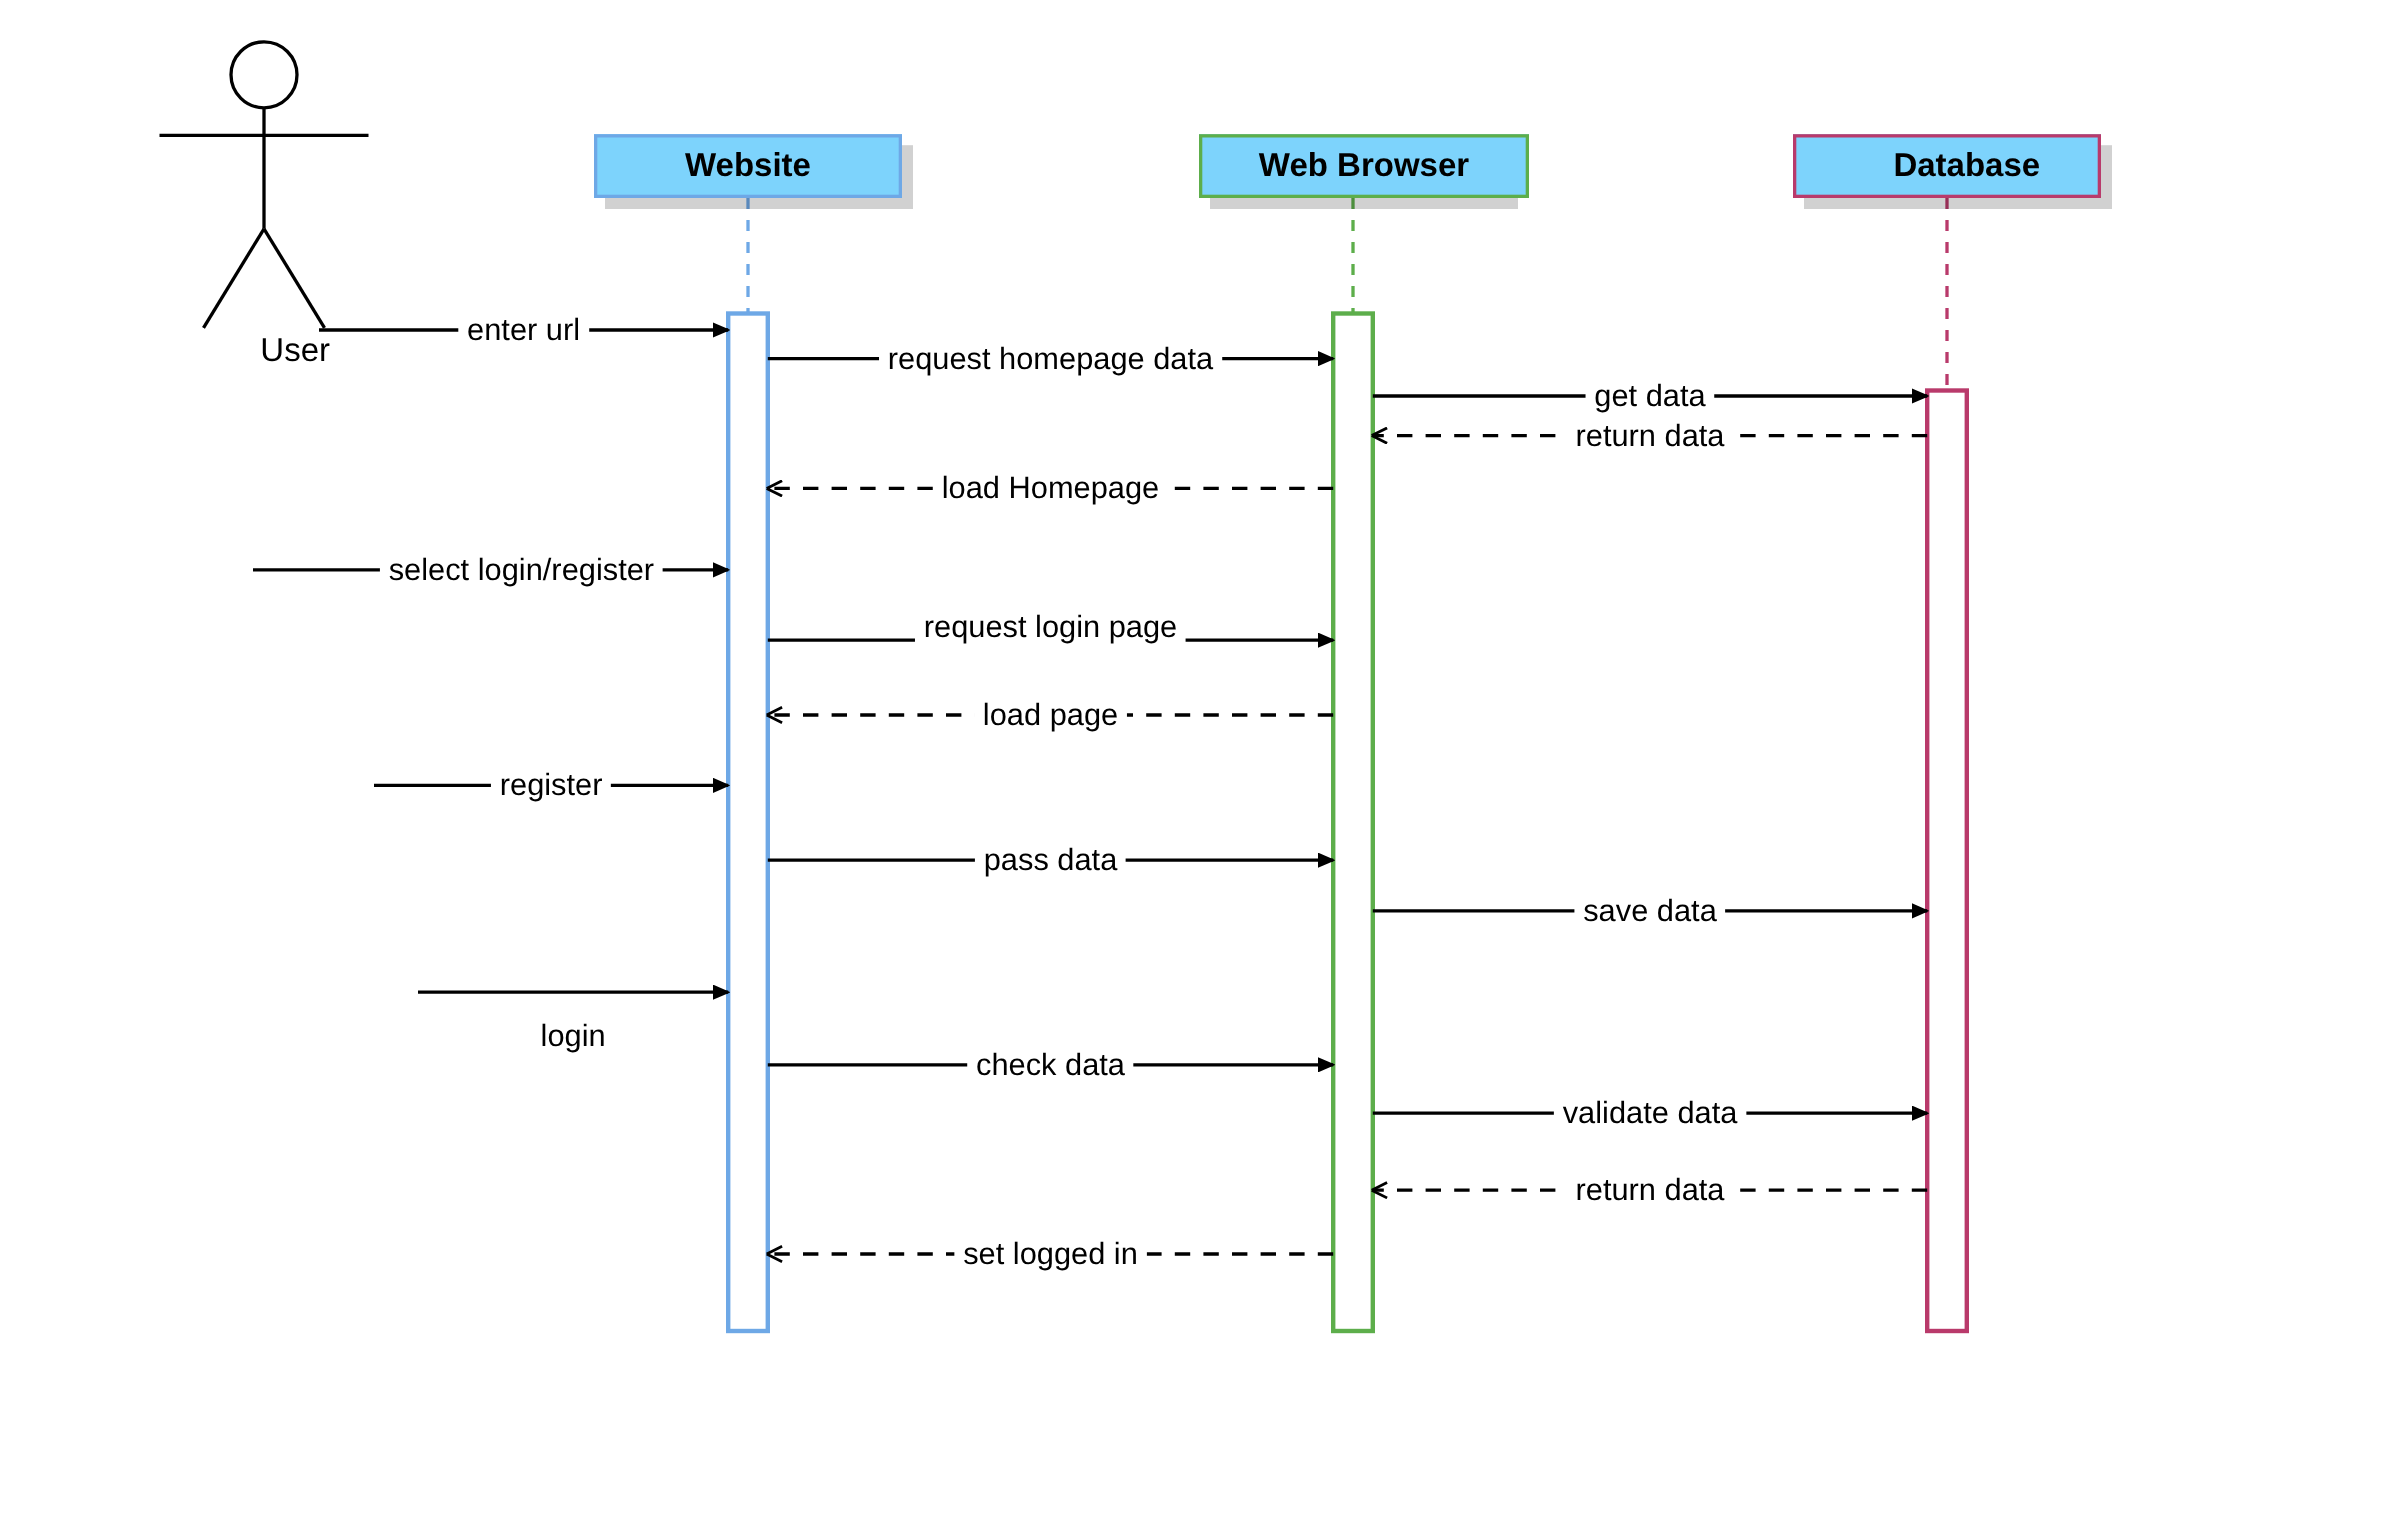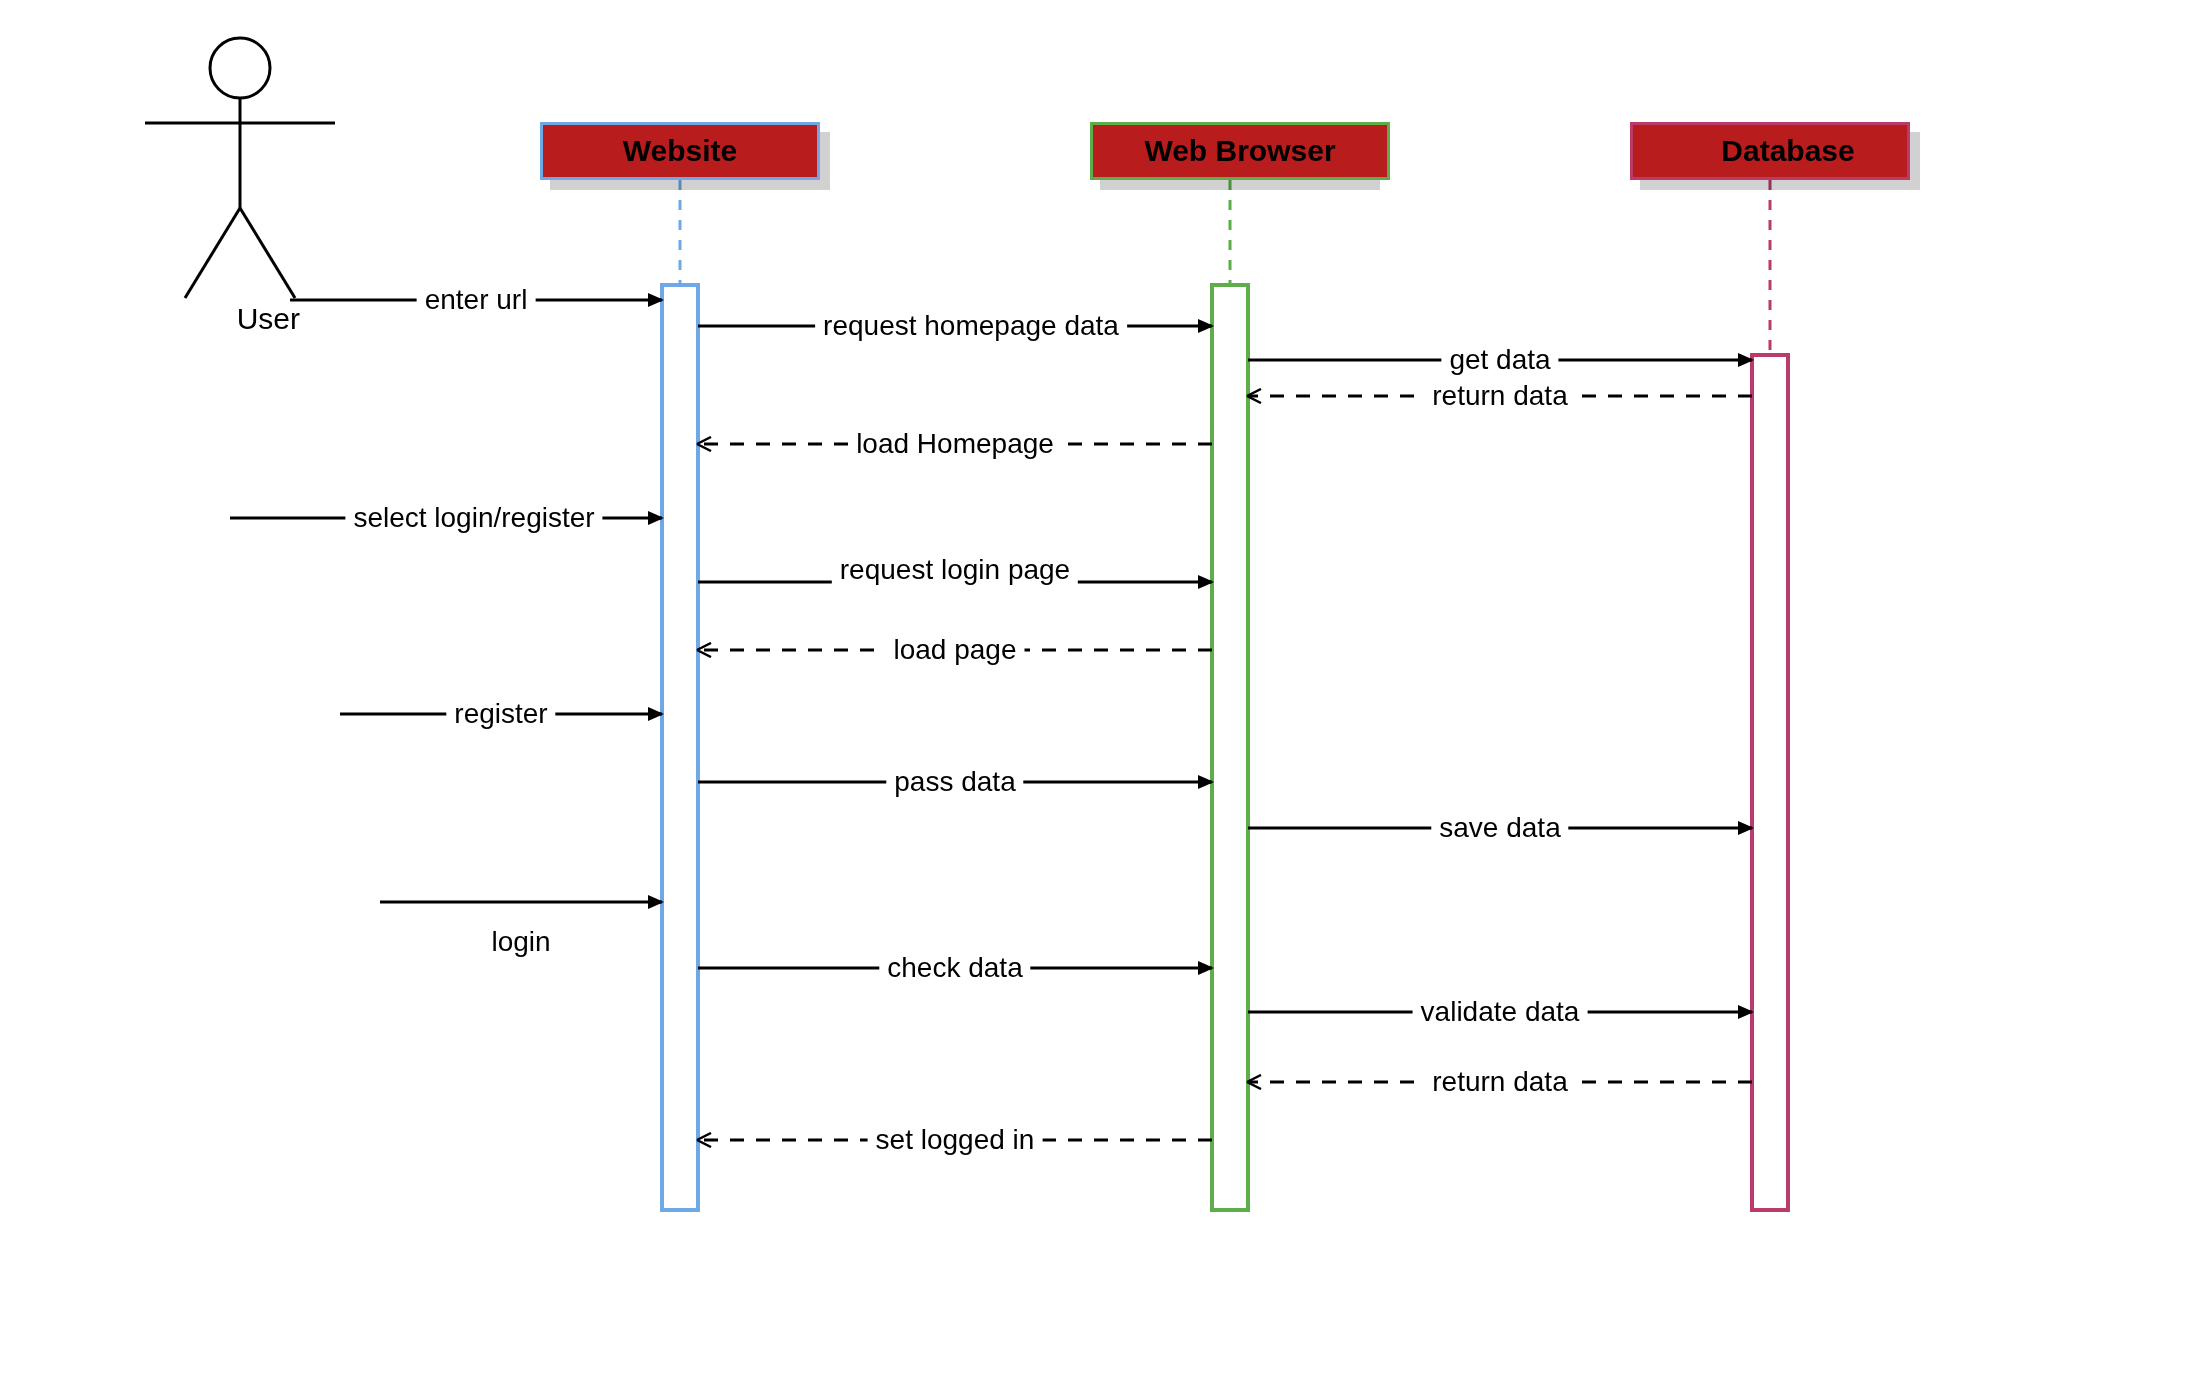--- a/index.html
+++ b/index.html
@@ -11,21 +11,21 @@
   .stage {
     position: relative;
     width: 2189px;
     height: 1393px;
     background: #ffffff;
   }
   svg { position: absolute; top: 0; left: 0; }
   .lifeline-box {
     position: absolute;
     box-sizing: border-box;
-    background: #b91c1c;
+    background: #7dd3fc;
     border-width: 3px;
     border-style: solid;
     text-align: center;
     font-weight: 700;
     font-size: 30px;
     line-height: 1;
     display: flex;
     align-items: center;
     justify-content: center;
   }
@@ -102,21 +102,21 @@
     </div>
     <div class="lifeline-shadow" style="left: 1100px; top: 132px; width: 280px; height: 58px;"></div>
     <div class="lifeline-box" style="left: 1090px; top: 122px; width: 300px; height: 58px; border-color: rgb(93, 174, 75);">
       <span>Web Browser</span>
     </div>
     <div class="lifeline-shadow" style="left: 1640px; top: 132px; width: 280px; height: 58px;"></div>
     <div class="lifeline-box" style="left: 1630px; top: 122px; width: 280px; height: 58px; border-color: rgb(185, 58, 107); padding-left: 36px;">
       <span>Database</span>
     </div>
     <div class="msg" style="left: 476px; top: 300px; text-align: right;">enter url</div>
-    <div class="msg" style="left: 955px; top: 326px; margin-left: 16px;">request homepage data</div>
+    <div class="msg" style="left: 955px; top: 326px;">request homepage data</div>
     <div class="msg" style="left: 1500px; top: 360px;">get data</div>
     <div class="msg" style="left: 1500px; top: 396px;">return data</div>
     <div class="msg" style="left: 955px; top: 444px;">load Homepage</div>
     <div class="msg" style="left: 446px; top: 518px; margin-left: 28px;">select login/register</div>
     <div class="msg" style="left: 955px; top: 570px;">request login page</div>
     <div class="msg" style="left: 955px; top: 650px;">load page</div>
     <div class="msg" style="left: 501px; top: 714px;">register</div>
     <div class="msg" style="left: 955px; top: 782px;">pass data</div>
     <div class="msg" style="left: 1500px; top: 828px;">save data</div>
     <div class="msg" style="left: 521px; top: 942px;">login</div>

